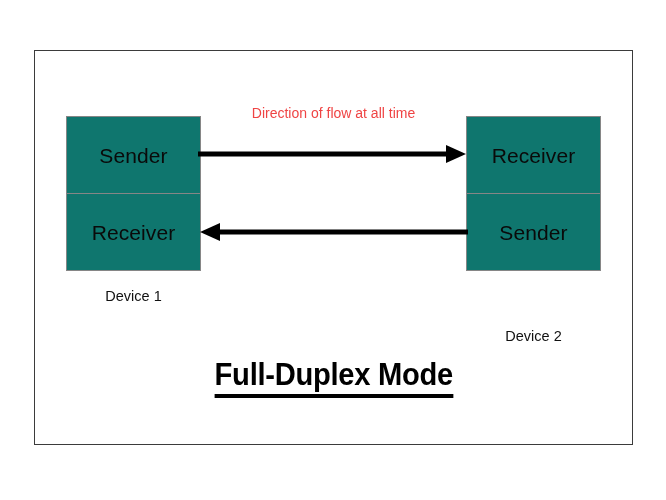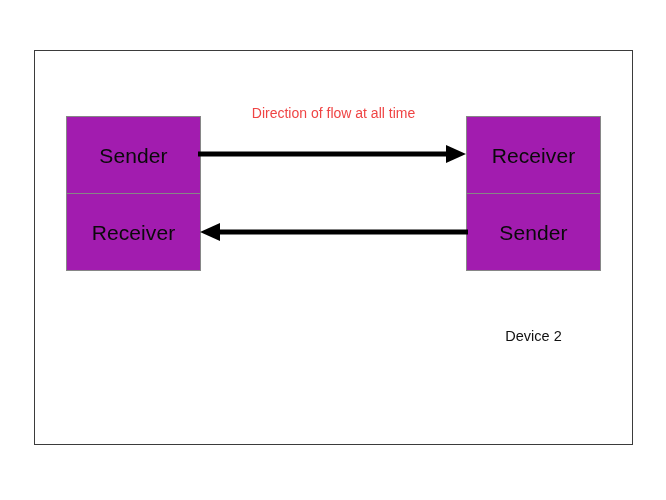--- a/index.html
+++ b/index.html
@@ -34,21 +34,21 @@
     background: #ffffff;
   }
 
   
   .device-box {
     position: absolute;
     width: 135px;
     height: 155px;
     border: 1px solid #868686;
     box-sizing: border-box;
-    background: #a21caf;
+    background: #0f766e;
   }
   #device1-box { left: 66px;  top: 116px; }
   #device2-box { left: 466px; top: 116px; }
 
   .device-cell {
     position: absolute;
     left: 0;
     width: 100%;
     height: 50%;
     box-sizing: border-box;
@@ -134,20 +134,21 @@
   <div id="flow-caption">Direction of flow at all time</div>
 
   <div id="device1-box" class="device-box">
     <div class="device-cell cell-top">
       <span class="cell-label">Sender</span>
     </div>
     <div class="device-cell cell-bottom">
       <span class="cell-label">Receiver</span>
     </div>
   </div>
+  <div id="device1-caption" class="device-caption">Device 1</div>
 
   <div id="device2-box" class="device-box">
     <div class="device-cell cell-top">
       <span class="cell-label">Receiver</span>
     </div>
     <div class="device-cell cell-bottom">
       <span class="cell-label">Sender</span>
     </div>
   </div>
   <div id="device2-caption" class="device-caption">Device 2</div>
@@ -155,14 +156,17 @@
   <svg id="arrow-forward" class="arrow-svg" width="270" height="28" viewBox="0 0 270 28">
     <line x1="0" y1="14" x2="254" y2="14" stroke="#000000" stroke-width="5"></line>
     <polygon points="268,14 248,5 248,23" fill="#000000"></polygon>
   </svg>
 
   <svg id="arrow-backward" class="arrow-svg" width="270" height="28" viewBox="0 0 270 28">
     <line x1="16" y1="14" x2="270" y2="14" stroke="#000000" stroke-width="5"></line>
     <polygon points="2,14 22,5 22,23" fill="#000000"></polygon>
   </svg>
 
+  <div id="diagram-title">
+    <span id="diagram-title-text">Full-Duplex Mode</span>
+  </div>
 
 </div>
 
 </body></html>

